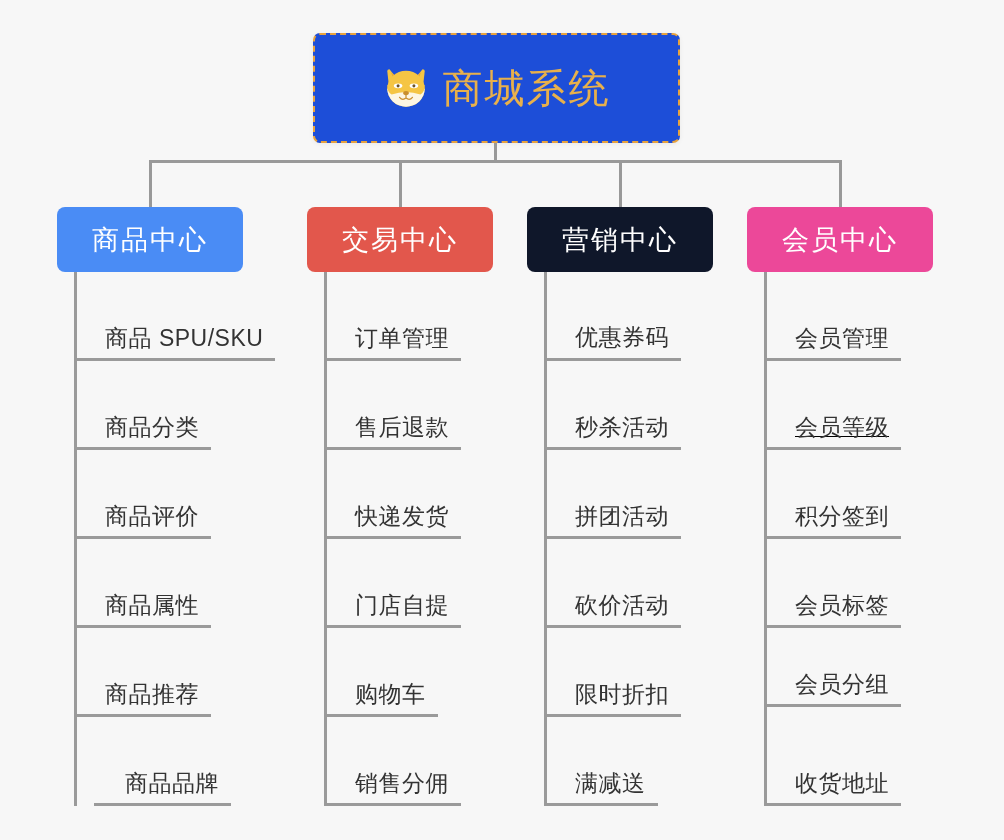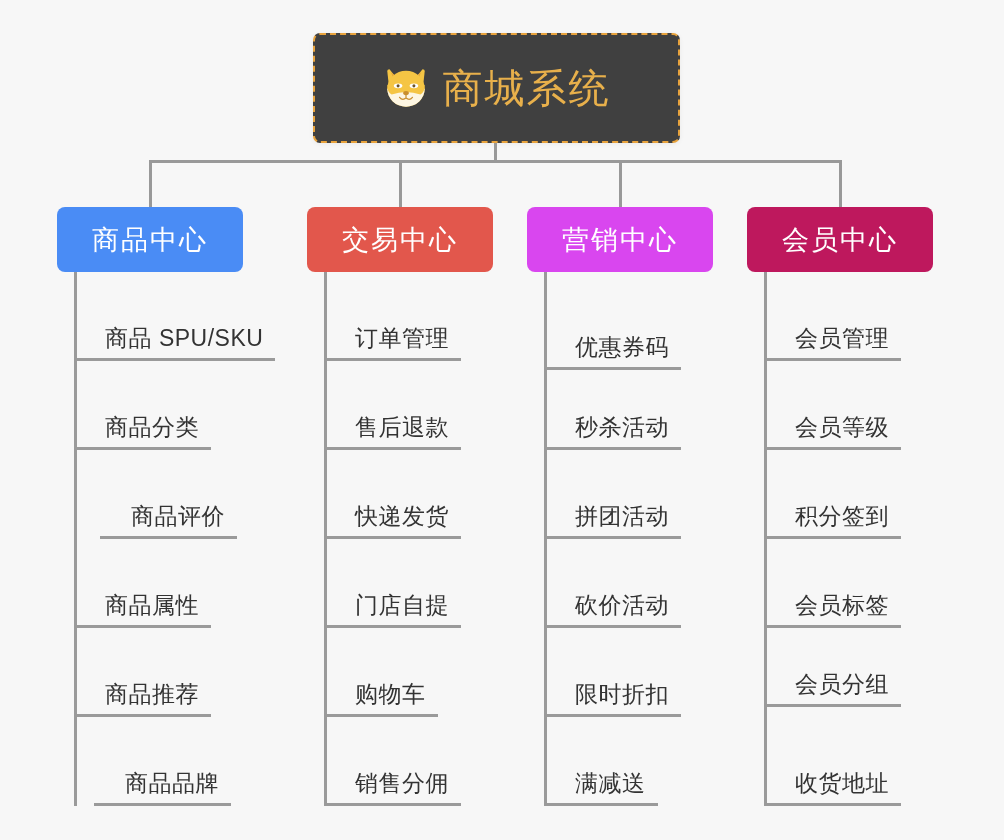--- a/index.html
+++ b/index.html
@@ -23,21 +23,21 @@
     height: 840px;
   }
 
   
   .root-card {
     position: absolute;
     left: 313px;
     top: 33px;
     width: 367px;
     height: 110px;
-    background: #404040;
+    background: #1d4ed8;
     border: 2px dashed #e8a33d;
     border-radius: 7px;
     box-shadow: 0 1px 5px rgba(0,0,0,0.06);
     display: flex;
     align-items: center;
     justify-content: center;
     gap: 14px;
   }
   .root-emoji {
     width: 46px;
@@ -156,21 +156,21 @@
       <div class="head-box" style="background: rgb(74, 140, 245);">
         <span>商品中心</span>
       </div>
       <div class="spine" style="height: 534px;"></div>
       <div class="leaf" style="top: 65px;">
         <div class="leaf-inner"><span class="leaf-label">商品 SPU/SKU</span></div>
       </div>
       <div class="leaf" style="top: 154px;">
         <div class="leaf-inner"><span class="leaf-label">商品分类</span></div>
       </div>
-      <div class="leaf" style="top: 243px; padding-left: 26px;">
+      <div class="leaf" style="top: 243px;">
         <div class="leaf-inner"><span class="leaf-label">商品评价</span></div>
       </div>
       <div class="leaf" style="top: 332px;">
         <div class="leaf-inner"><span class="leaf-label">商品属性</span></div>
       </div>
       <div class="leaf" style="top: 421px;">
         <div class="leaf-inner"><span class="leaf-label">商品推荐</span></div>
       </div>
       <div class="leaf" style="top: 510px; margin-left: 20px;">
         <div class="leaf-inner"><span class="leaf-label">商品品牌</span></div>
@@ -196,53 +196,53 @@
       </div>
       <div class="leaf" style="top: 421px;">
         <div class="leaf-inner"><span class="leaf-label">购物车</span></div>
       </div>
       <div class="leaf" style="top: 510px;">
         <div class="leaf-inner"><span class="leaf-label">销售分佣</span></div>
       </div>
     </div>
     <div class="conn conn-v drop" style="left: 619px;"></div>
     <div class="col" style="left: 527px;">
-      <div class="head-box" style="background: #d946ef;">
+      <div class="head-box" style="background: #0f172a;">
         <span>营销中心</span>
       </div>
       <div class="spine" style="height: 534px;"></div>
-      <div class="leaf" style="top: 74px;">
+      <div class="leaf" style="top: 65px; font-family: Liberation Serif, serif;">
         <div class="leaf-inner"><span class="leaf-label">优惠券码</span></div>
       </div>
       <div class="leaf" style="top: 154px;">
         <div class="leaf-inner"><span class="leaf-label">秒杀活动</span></div>
       </div>
       <div class="leaf" style="top: 243px;">
         <div class="leaf-inner"><span class="leaf-label">拼团活动</span></div>
       </div>
       <div class="leaf" style="top: 332px;">
         <div class="leaf-inner"><span class="leaf-label">砍价活动</span></div>
       </div>
       <div class="leaf" style="top: 421px;">
         <div class="leaf-inner"><span class="leaf-label">限时折扣</span></div>
       </div>
       <div class="leaf" style="top: 510px;">
         <div class="leaf-inner"><span class="leaf-label">满减送</span></div>
       </div>
     </div>
     <div class="conn conn-v drop" style="left: 839px;"></div>
     <div class="col" style="left: 747px;">
-      <div class="head-box" style="background: #be185d;">
+      <div class="head-box" style="background: #ec4899;">
         <span>会员中心</span>
       </div>
       <div class="spine" style="height: 534px;"></div>
       <div class="leaf" style="top: 65px;">
         <div class="leaf-inner"><span class="leaf-label">会员管理</span></div>
       </div>
-      <div class="leaf" style="top: 154px;">
+      <div class="leaf" style="top: 154px; text-decoration: underline;">
         <div class="leaf-inner"><span class="leaf-label">会员等级</span></div>
       </div>
       <div class="leaf" style="top: 243px; justify-content: center;">
         <div class="leaf-inner"><span class="leaf-label">积分签到</span></div>
       </div>
       <div class="leaf" style="top: 332px;">
         <div class="leaf-inner"><span class="leaf-label">会员标签</span></div>
       </div>
       <div class="leaf" style="top: 411px;">
         <div class="leaf-inner"><span class="leaf-label">会员分组</span></div>

